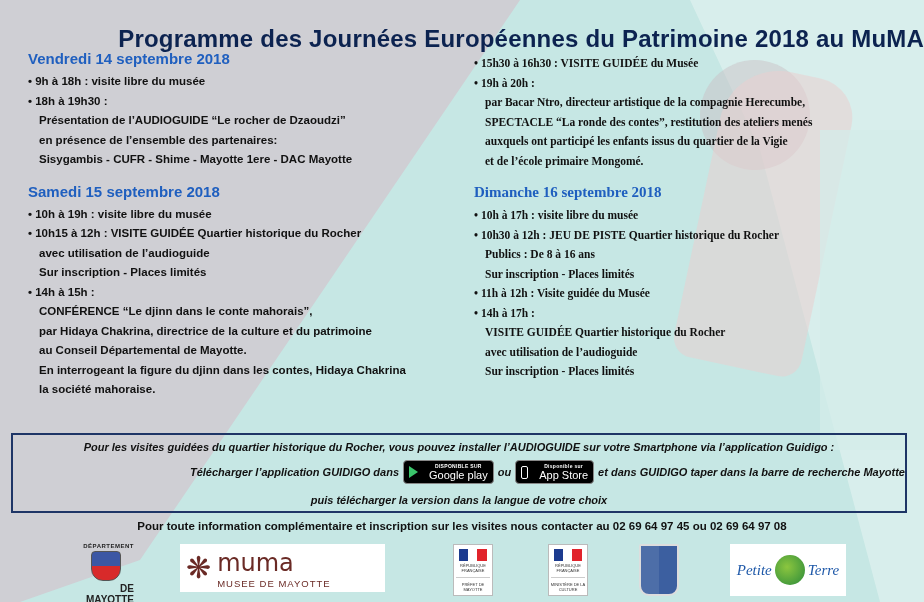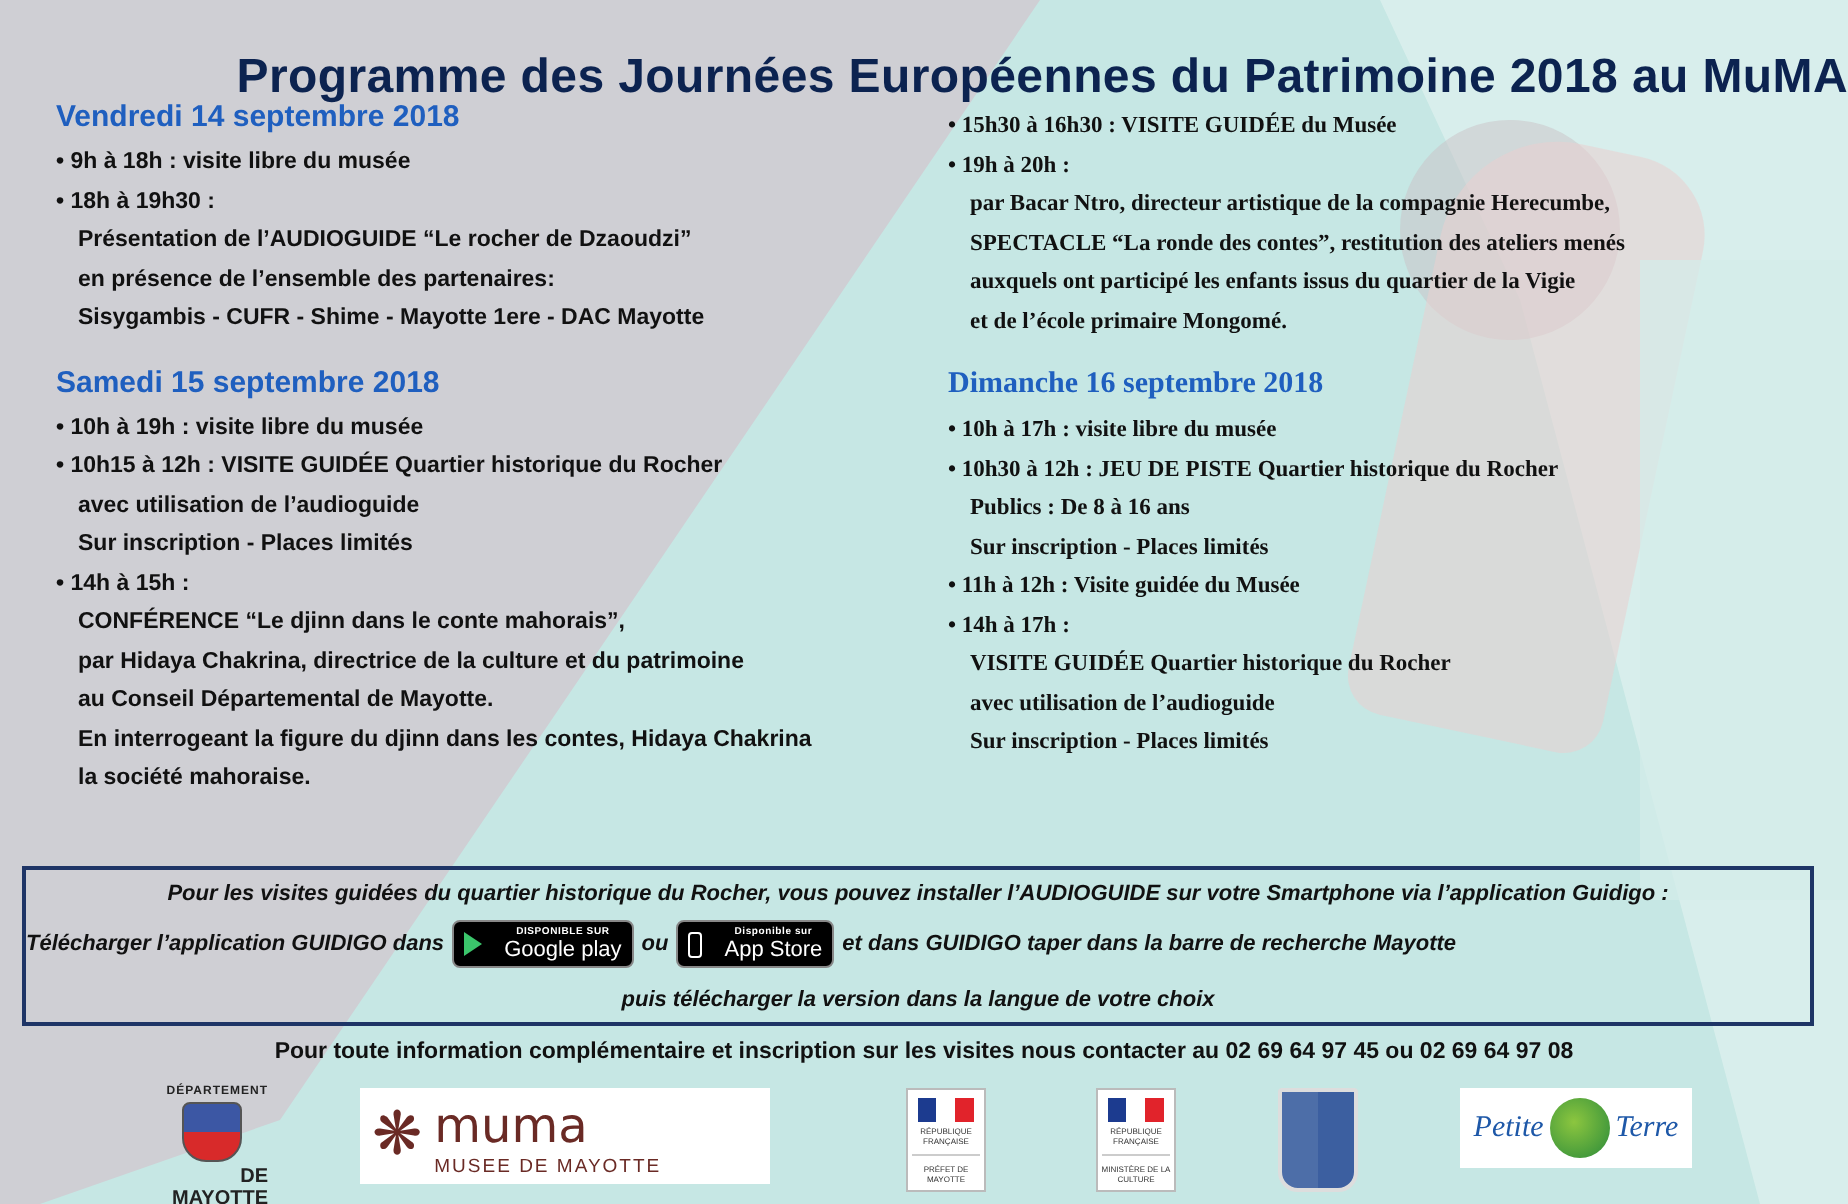--- a/index.html
+++ b/index.html
@@ -13,21 +13,21 @@
   .title{position:absolute;left:0;top:8px;width:924px;text-align:right;font-weight:bold;font-size:24px;color:#0c2350;letter-spacing:.2px;margin-top:17px;}
   .col{position:absolute;font-weight:bold;font-size:11.5px;color:#111;}
   .col .day{font-size:15px;color:#1f5fbf;margin:0 0 5px 0;}
   .col .ln{height:19.5px;line-height:19.5px;white-space:nowrap;}
   .col .ind{padding-left:11px;}
   .left{left:28px;top:50px;}
   .right{left:474px;top:54px;font-family:Liberation Serif, serif;}
   .gap{height:13px;}
   .infobox{position:absolute;left:11px;top:433px;width:896px;height:80px;border:2px solid #1e3566;box-sizing:border-box;font-style:italic;font-weight:bold;font-size:11px;color:#111;text-align:center;}
   .infobox .r1{position:absolute;top:6px;left:0;right:0;}
-  .infobox .r2{position:absolute;top:25px;left:0;right:0;display:flex;justify-content:flex-start;align-items:center;gap:4px;}
+  .infobox .r2{position:absolute;top:25px;left:0;right:0;display:flex;justify-content:flex-end;align-items:center;gap:4px;}
   .infobox .r3{position:absolute;top:59px;left:0;right:0;}
   .store{display:inline-flex;align-items:center;background:#000;color:#fff;border-radius:4px;border:1px solid #888;height:22px;padding:0 5px;font-style:normal;gap:11px;}
   .store .sm{font-size:5px;display:block;line-height:6px;letter-spacing:.3px;}
   .store .big{font-size:11px;font-weight:normal;display:block;line-height:12px;}
   .gp .tri{width:0;height:0;border-left:9px solid #3bc56b;border-top:6px solid transparent;border-bottom:6px solid transparent;}
   .as .phone{width:7px;height:13px;border:1.5px solid #fff;border-radius:2px;box-sizing:border-box;}
   .contact{position:absolute;left:0;width:924px;top:520px;text-align:center;font-weight:bold;font-size:11.5px;color:#111;}
   .logo{position:absolute;background:#fff;box-sizing:border-box;}
   .dept{left:78px;top:543px;width:56px;height:54px;background:transparent;text-align:right;font-weight:bold;color:#222;}
   .dept .t{font-size:6px;letter-spacing:.5px;}
@@ -35,21 +35,21 @@
   .dept .b{font-size:10px;}
   .muma{left:180px;top:544px;width:205px;height:48px;display:flex;align-items:center;gap:6px;padding:0 6px;}
   .muma .star{color:#6a2a25;font-size:30px;line-height:30px;}
   .muma .w{color:#6a2a25;}
   .muma .w .big{font-size:24px;line-height:30px;font-family:"DejaVu Sans",sans-serif;}
   .muma .w .sm{font-size:9.5px;letter-spacing:1px;}
   .rf{width:40px;height:52px;border:1px solid #bbb;top:544px;text-align:center;font-size:4px;color:#333;padding-top:4px;}
   .rf .flag{width:28px;height:12px;margin:0 auto 2px;background:linear-gradient(90deg,#1c3b8f 33%,#fff 33%,#fff 66%,#e1232b 66%);}
   .rf .div{border-top:1px solid #ccc;margin:4px 2px;}
   .coat{left:639px;top:544px;width:40px;height:52px;background:linear-gradient(90deg,#4d6ea8 50%,#3c5fa0 50%);border:2px solid #ddd;border-radius:2px 2px 10px 10px;}
-  .pt{left:730px;top:544px;width:116px;height:40px;display:flex;align-items:center;justify-content:center;gap:3px;font-style:italic;color:#1e58a8;font-family:"Liberation Serif",serif;font-size:15px;}
+  .pt{left:730px;top:544px;width:116px;height:52px;display:flex;align-items:center;justify-content:center;gap:3px;font-style:italic;color:#1e58a8;font-family:"Liberation Serif",serif;font-size:15px;}
   .pt .globe{width:30px;height:30px;border-radius:50%;background:radial-gradient(circle at 40% 40%,#8cc63f,#2a8a3a);}
 </style>
 </head>
 <body>
 
 <div class="bg">
   <div class="teal"></div>
   <div class="teal2"></div>
   <div class="head"></div>
   <div class="figure"></div>

